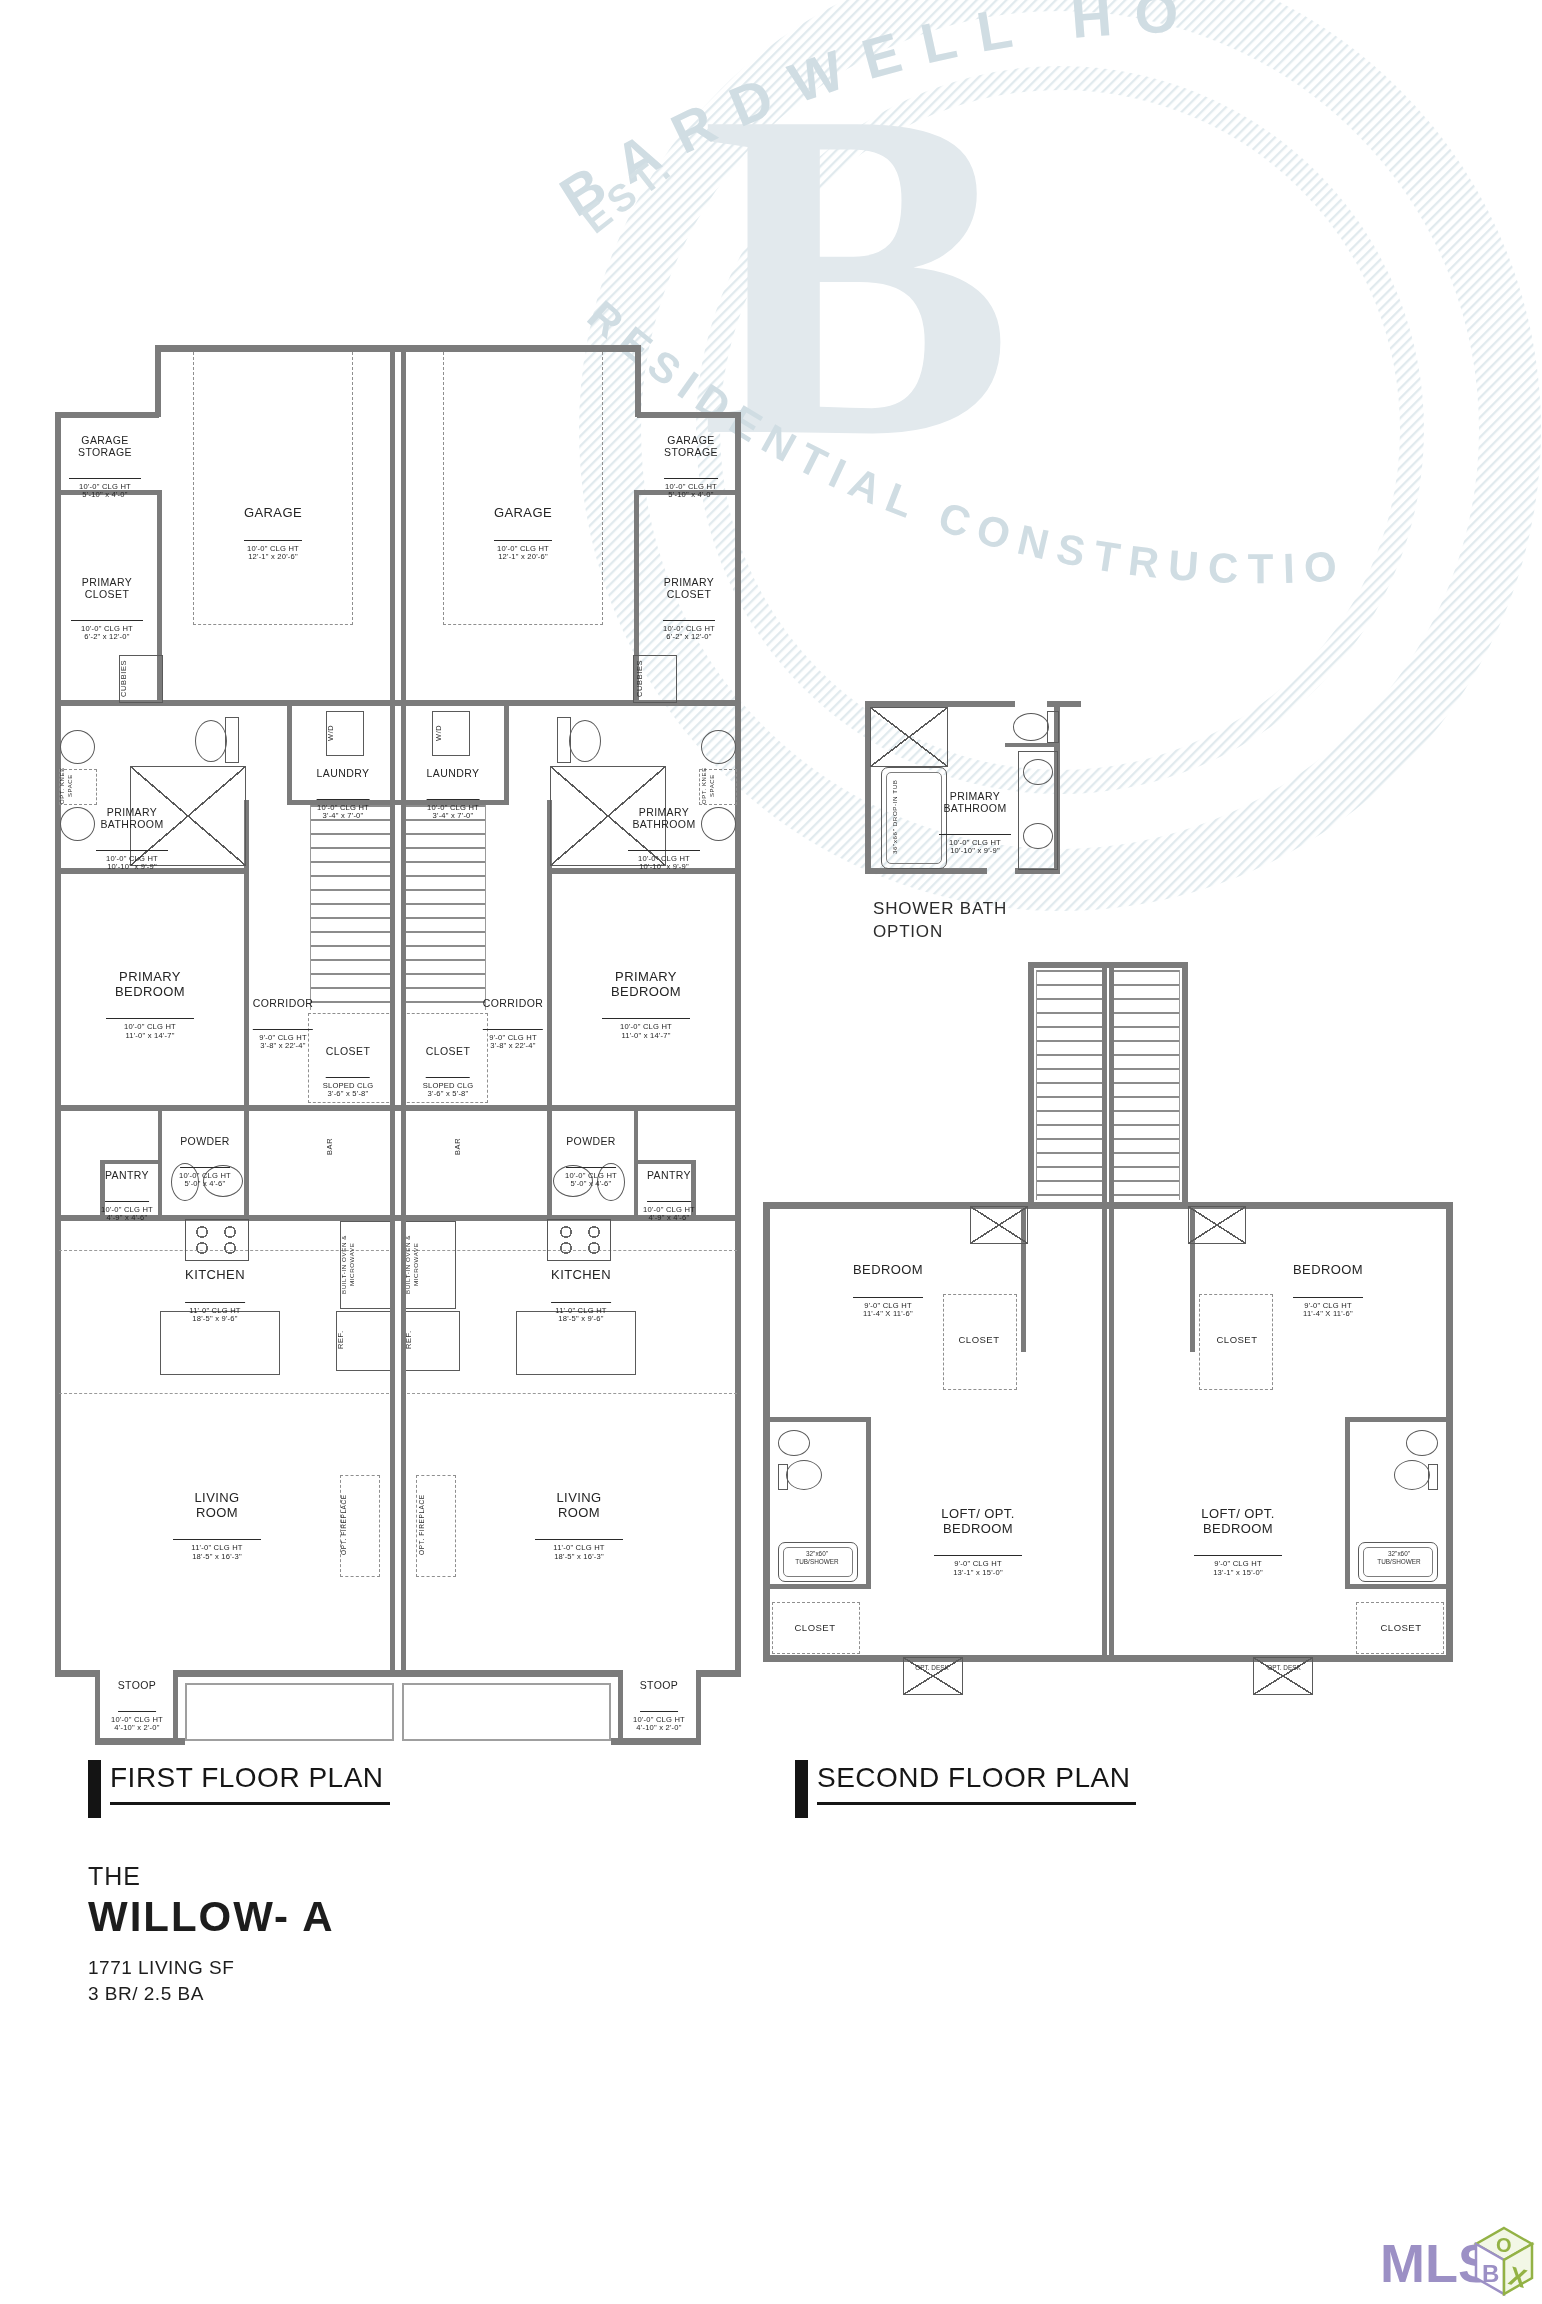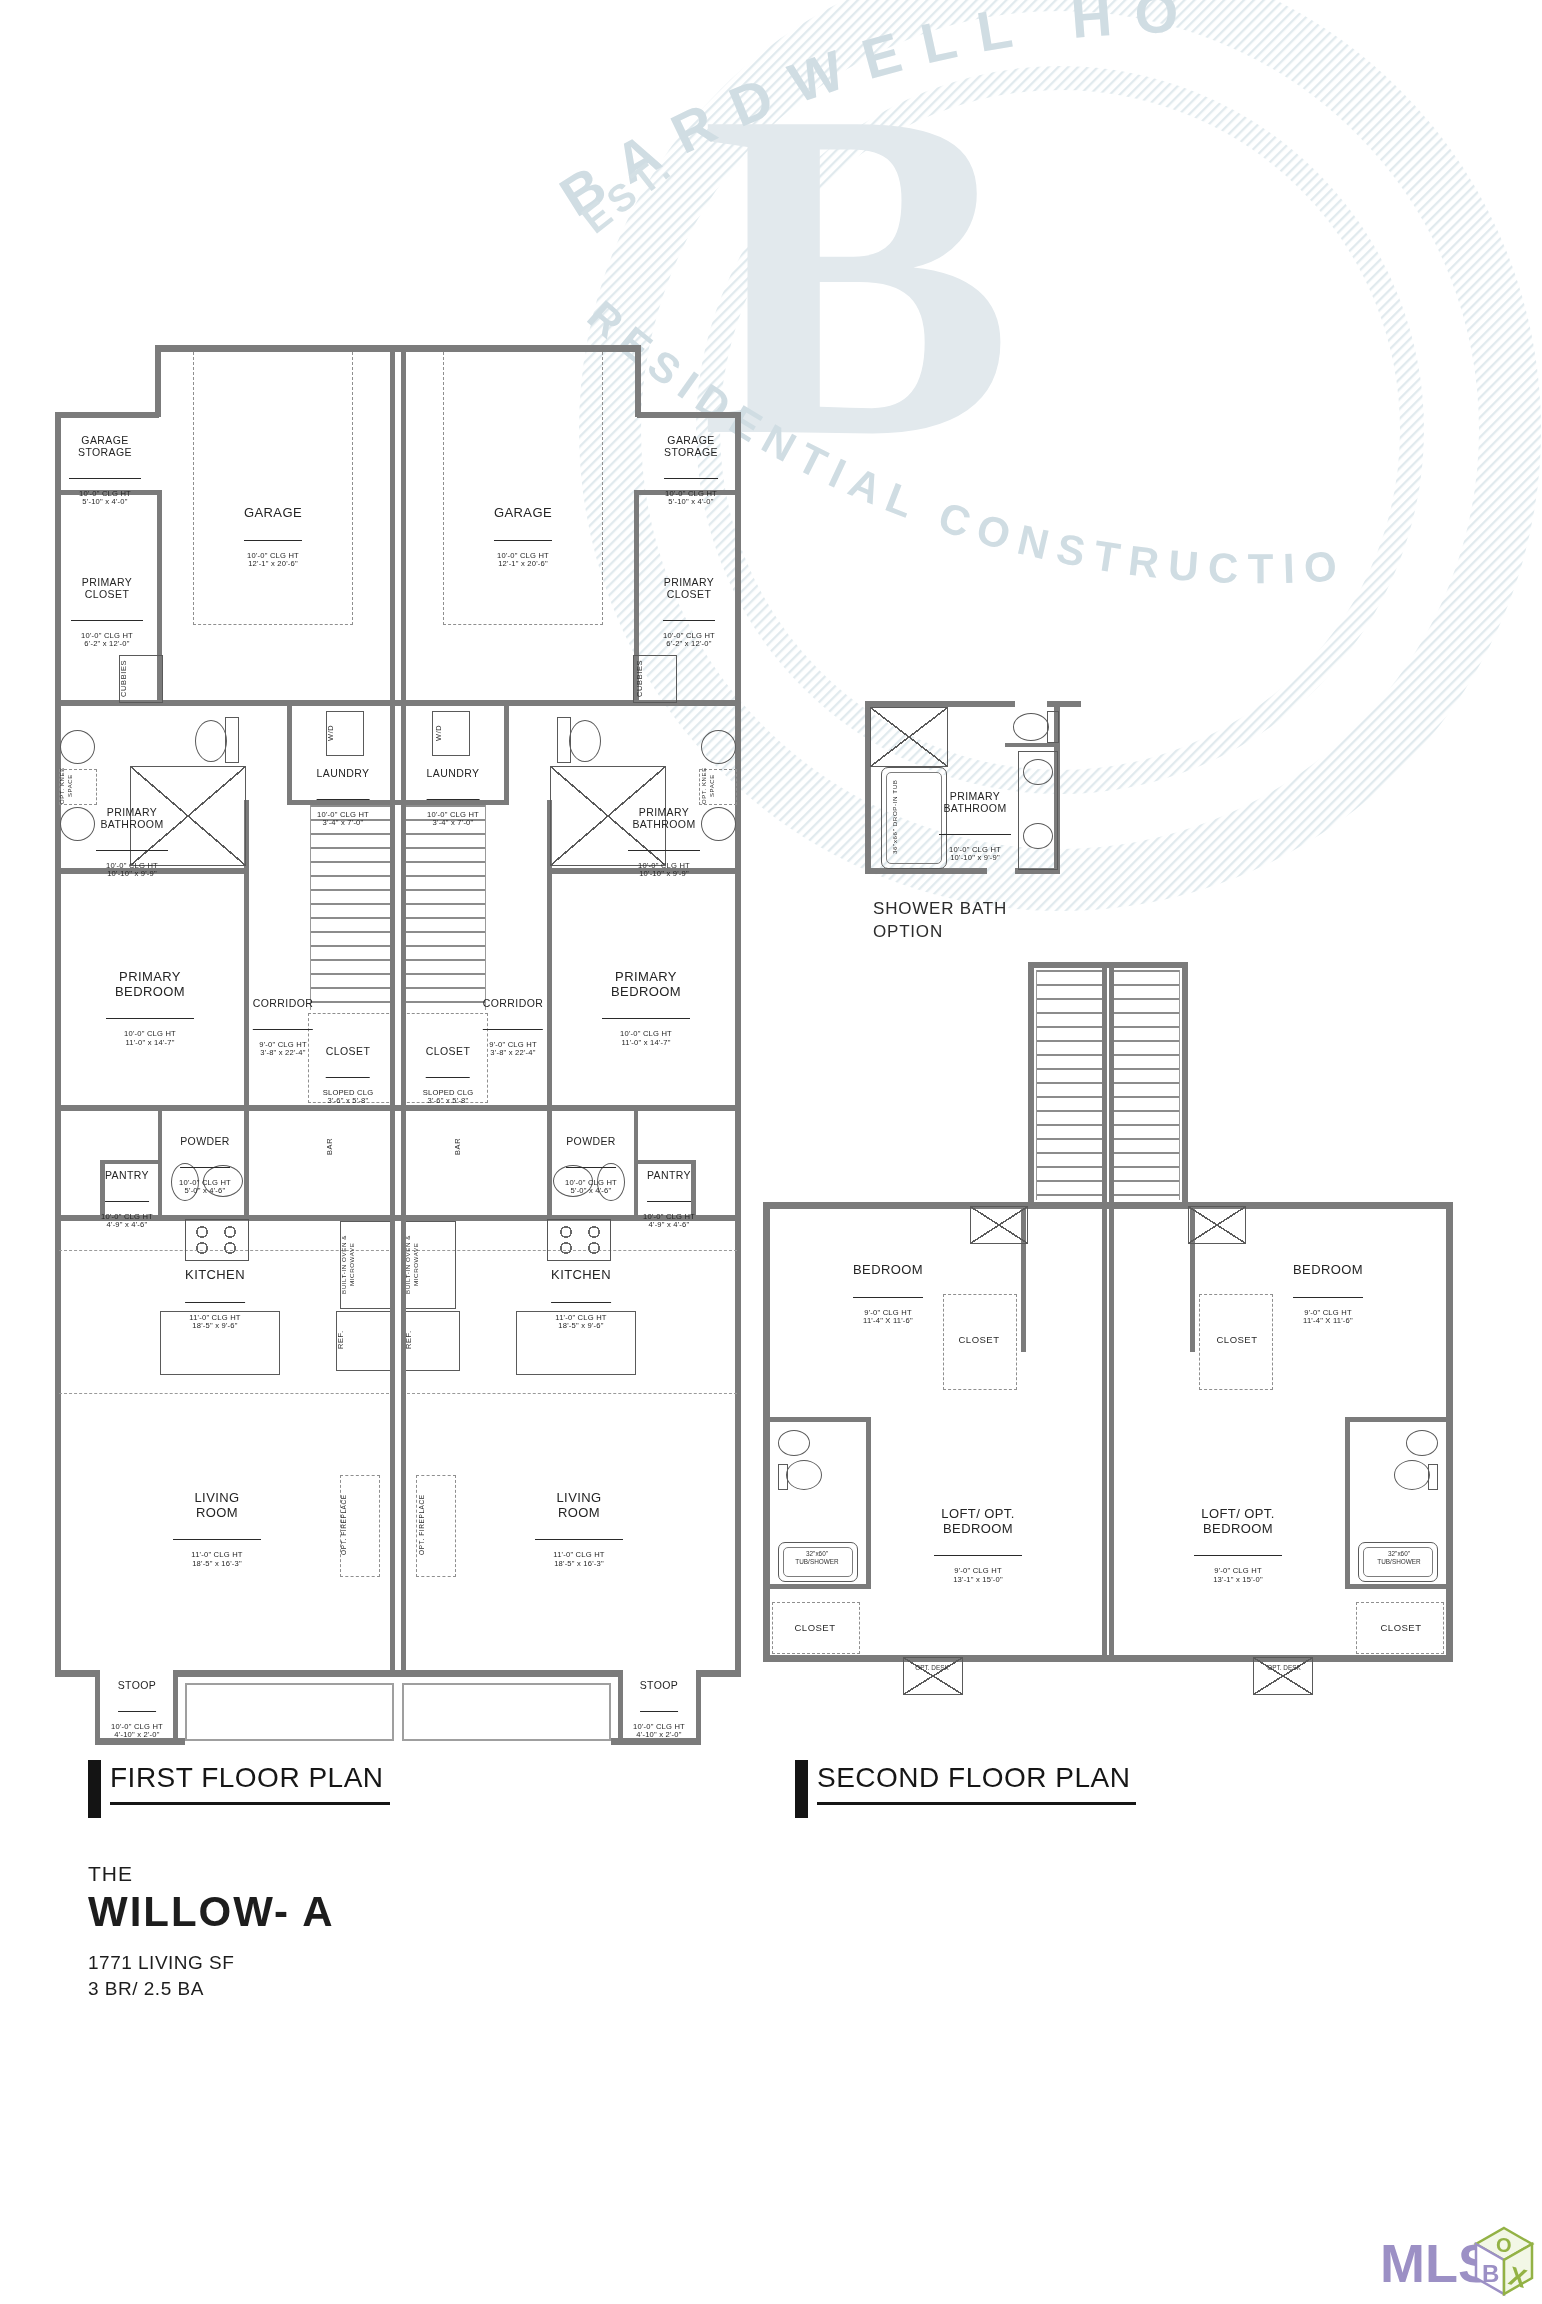--- a/index.html
+++ b/index.html
@@ -27,37 +27,37 @@
       border-left:1px solid #9a9a9a;border-right:1px solid #9a9a9a;}
   .gd{border-left:1.5px dashed #8f8f8f;border-right:1.5px dashed #8f8f8f;border-bottom:1.5px dashed #8f8f8f;}
   .ck{border:1.5px solid #565656;background:
       radial-gradient(circle at 16px 12px, transparent 4.5px, #666 4.5px 6px, transparent 6px),
       radial-gradient(circle at 44px 12px, transparent 4.5px, #666 4.5px 6px, transparent 6px),
       radial-gradient(circle at 16px 28px, transparent 4.5px, #666 4.5px 6px, transparent 6px),
       radial-gradient(circle at 44px 28px, transparent 4.5px, #666 4.5px 6px, transparent 6px);}
   
   .rl{position:absolute;transform:translateX(-50%);text-align:center;line-height:1.12;z-index:3;}
   .rl .n{display:inline-block;max-width:88px;font-size:13px;letter-spacing:.4px;
-         border-bottom:1.2px solid #2a2a2a;padding-bottom:19px;margin-bottom:11px;}
+         border-bottom:1.2px solid #2a2a2a;padding-bottom:19px;margin-bottom:4px;}
   .rl .s{font-size:7.6px;letter-spacing:.2px;white-space:nowrap;}
   .rl.sm .n{font-size:10.5px;max-width:72px;}
   .vl{position:absolute;writing-mode:vertical-rl;transform:rotate(180deg);
       font-size:7.5px;letter-spacing:.6px;color:#2e2e2e;text-align:center;line-height:1.25;z-index:3;}
   .tl{position:absolute;transform:translateX(-50%);font-size:6.4px;text-align:center;
       color:#333;line-height:1.3;z-index:3;}
   .pl{position:absolute;transform:translateX(-50%);font-size:9.5px;letter-spacing:.5px;
       color:#2a2a2a;z-index:3;}
   
   .sec{position:absolute;display:flex;align-items:flex-start;z-index:3;}
   .sec .bar{width:13px;height:58px;background:#141414;margin-right:9px;}
   .sec .t{font-size:28px;letter-spacing:.5px;color:#161616;border-bottom:3px solid #161616;
           padding:2px 6px 8px 0;}
   
   .info{position:absolute;left:88px;top:1862px;z-index:3;color:#1d1d1d;}
-  .info .pre{font-size:21px;letter-spacing:1px;}
+  .info .pre{font-size:25px;letter-spacing:1px;}
   .info .nm{font-size:42px;font-weight:bold;letter-spacing:2px;margin:2px 0 14px;}
   .info .ln{font-size:19px;letter-spacing:.5px;line-height:1.35;}
   .cap{position:absolute;font-size:17px;letter-spacing:.8px;color:#2b2b2b;line-height:1.35;z-index:3;width:160px;}
   .logo{position:absolute;left:1380px;top:2222px;z-index:3;}
 </style>
 </head>
 <body>
 
 <div class="page">
 

